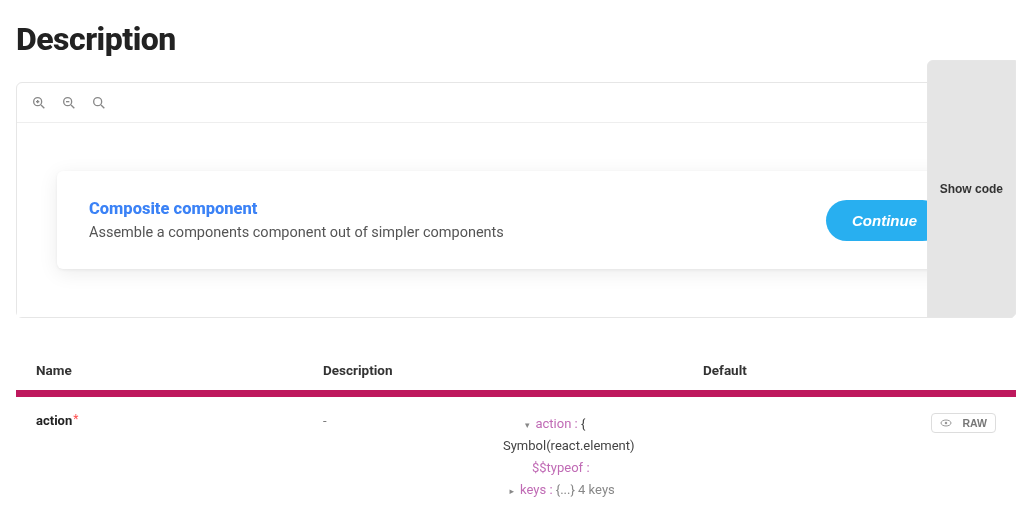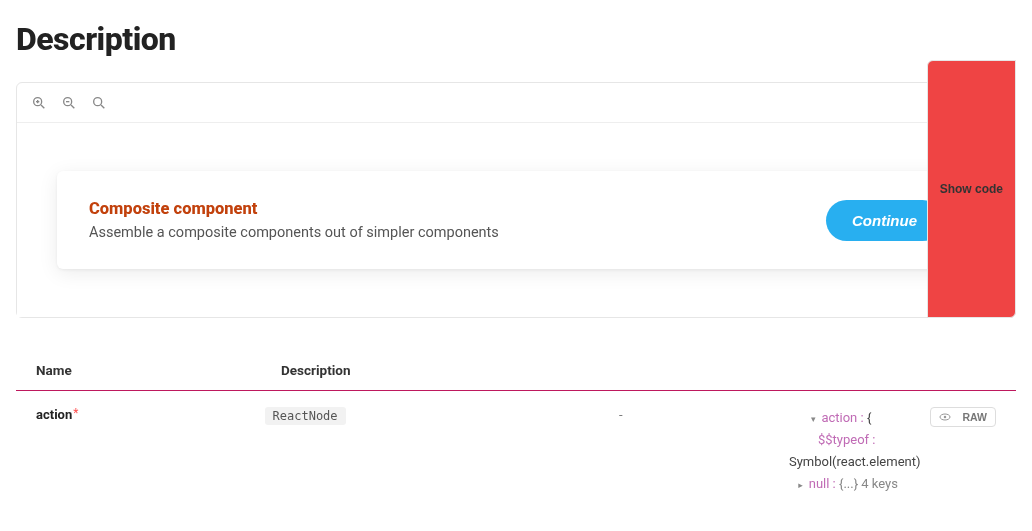--- a/index.html
+++ b/index.html
@@ -51,72 +51,72 @@
     background: #fff;
     border-radius: 6px;
     box-shadow: 0 4px 20px rgba(0,0,0,0.08), 0 1px 3px rgba(0,0,0,0.06);
     padding: 28px 32px;
     display: flex;
     align-items: center;
     justify-content: space-between;
     gap: 20px;
   }
   .card-text { flex: 1; }
-  .card-title { font-size: 16.5px; font-weight: 800; color: #c2410c; margin-bottom: 6px; }
+  .card-title { font-size: 16.5px; font-weight: 800; color: #3b82f6; margin-bottom: 6px; }
   .card-desc  { font-size: 14.5px; color: #555; }
   .cta-btn {
     background: #28aff0;
     color: #fff;
     font-weight: 700;
     font-size: 15px;
     border: none;
     padding: 12px 26px;
     border-radius: 999px;
     cursor: pointer;
     font-style: italic;
   }
   .show-code-btn {
     position: absolute;
     right: 0;
     top: -23px;
-    background: #ef4444;
+    background: #e5e5e5;
     border: 1px solid #e6e6e6;
     border-radius: 4px;
     font-size: 12px;
     font-weight: 700;
     color: #333;
     padding: 5px 12px;
     cursor: pointer;
   }
 
   .args-table-wrap { margin: 44px 16px 0 16px; }
 
   .args-header-row {
     display: flex;
     align-items: center;
     padding: 0 20px 12px 20px;
   }
-  .col-name  { width: 245px; }
+  .col-name  { width: 287px; }
   .col-desc  { width: 380px; }
   .col-def   { width: 150px; }
   .col-ctrl  { flex: 1; }
   .args-header-row .col { font-size: 13.5px; font-weight: 700; color: #333; }
 
   .reset-btn {
     width: 26px; height: 26px; border: 1px solid #cfe8ff; border-radius: 999px;
     display: flex; align-items: center; justify-content: center;
     cursor: pointer;
     background: #eaf4fd;
   }
   .reset-btn svg { width: 14px; height: 14px; stroke: #2a8fd6; fill: none; }
 
   .args-body-row {
     display: flex;
     padding: 16px 20px 0 20px;
-    border-top: 1px solid #be185d;
+    border-top: 7px solid #be185d;
   }
   .args-body-row .col { font-size: 13px; }
 
   .arg-name { font-weight: 700; color: #222; }
   .arg-required { color: #ff4d4d; font-size: 12px; margin-left: 1px; position: relative; top: -2px;}
   .type-chip {
     display: inline-block;
     background: #f2f2f2;
     color: #555;
     font-family: ui-monospace, SFMono-Regular, Menlo, Consolas, monospace;
@@ -189,62 +189,60 @@
           <path d="M12 14 V4"></path>
           <path d="M8 7 L12 3 L16 7"></path>
         </svg>
     </div>
   </div>
 
   <div class="canvas-area">
     <div class="shadow-card">
       <div class="card-text">
         <div class="card-title">Composite component</div>
-        <div class="card-desc">Assemble a composite components out of simpler components</div>
+        <div class="card-desc">Assemble a components component out of simpler components</div>
       </div>
       <button class="cta-btn">Continue</button>
     </div>
   </div>
 
   <button class="show-code-btn" style="position:absolute; right:-1px; bottom:-1px; border-radius:6px 0 6px 0;">Show code</button>
 </div>
 
 <div class="args-table-wrap">
 
   <div class="args-header-row">
     <div class="col col-name">Name</div>
     <div class="col col-desc">Description</div>
+    <div class="col col-def">Default</div>
   </div>
 
   <div class="args-body-row">
     <div class="col col-name">
       <span class="arg-name">action</span><span class="arg-required">*</span>
-    </div>
-    <div class="col col-desc">
-      <span class="type-chip">ReactNode</span>
     </div>
     <div class="col col-def">
       <span class="default-dash">-</span>
     </div>
     <div class="col col-ctrl control-cell">
       <div class="json-tree">
         <div class="json-line">
           <span class="json-marker">▾</span>
           <span class="json-key">action</span><span class="json-key"> :</span>
           <span class="json-punc">{</span>
         </div>
+        <div class="json-line json-indent-2">
+          <span class="json-val">Symbol(react.element)</span>
+        </div>
         <div class="json-line json-indent-1">
           <span class="json-key">$$typeof</span><span class="json-key"> :</span>
         </div>
-        <div class="json-line json-indent-2">
-          <span class="json-val">Symbol(react.element)</span>
-        </div>
         <div class="json-line json-indent-1">
           <span class="json-marker">▸</span>
-          <span class="json-key">null</span><span class="json-key"> :</span>
+          <span class="json-key">keys</span><span class="json-key"> :</span>
           <span class="json-muted">{...} 4 keys</span>
         </div>
       </div>
       <button class="raw-btn">
         <svg viewBox="0 0 24 24">
             <ellipse cx="12" cy="12" rx="10" ry="6" fill="none" stroke="#999" stroke-width="2"></ellipse>
             <circle cx="12" cy="12" r="2.5"></circle>
           </svg>
         <span>RAW</span>
       </button>

